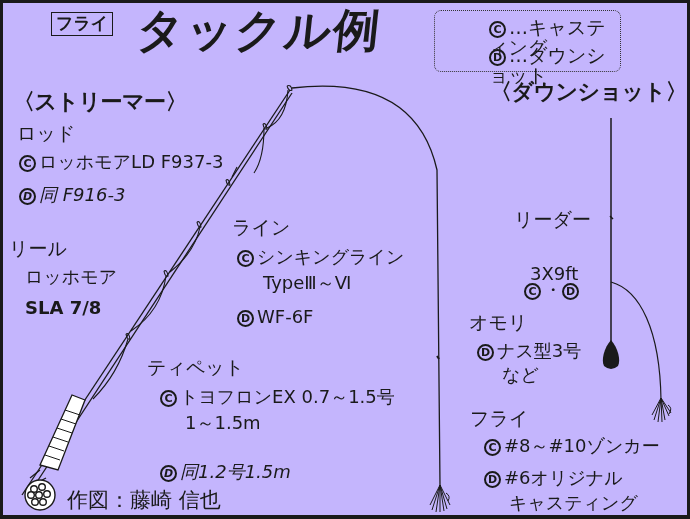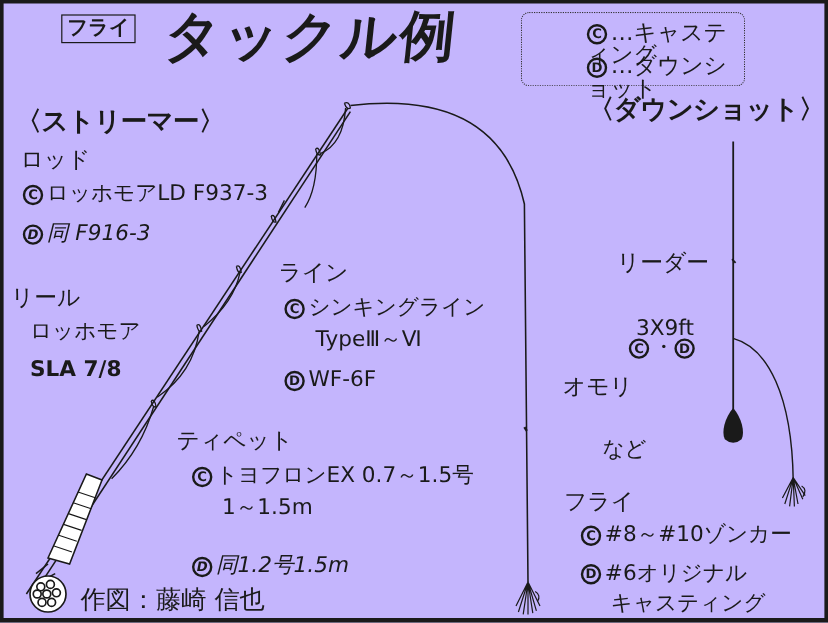--- a/index.html
+++ b/index.html
@@ -155,20 +155,23 @@
 
   <div class="t section" style="left:487px; top:78px;">〈ダウンショット〉</div>
 
   <div class="t label" style="left:511px; top:207px;">リーダー</div>
   <div class="t body" style="left:521px; top:234px;margin-top:44px;">
     <span class="badge">C</span><span>・</span><span class="badge">D</span>
   </div>
   <div class="t body" style="left:527px; top:262px;">3X9ft</div>
 
   <div class="t label" style="left:466px; top:310px;">オモリ</div>
+  <div class="t body" style="left:474px; top:339px;">
+    <span class="badge">D</span><span>ナス型3号</span>
+  </div>
   <div class="t body" style="left:499px; top:363px;">など</div>
 
   <div class="t label" style="left:467px; top:406px;">フライ</div>
   <div class="t body" style="left:481px; top:434px;">
     <span class="badge">C</span><span>#8～#10ゾンカー</span>
   </div>
   <div class="t body" style="left:481px; top:466px;">
     <span class="badge">D</span><span>#6オリジナル</span>
   </div>
   <div class="t body" style="left:506px; top:491px;">キャスティング</div>

